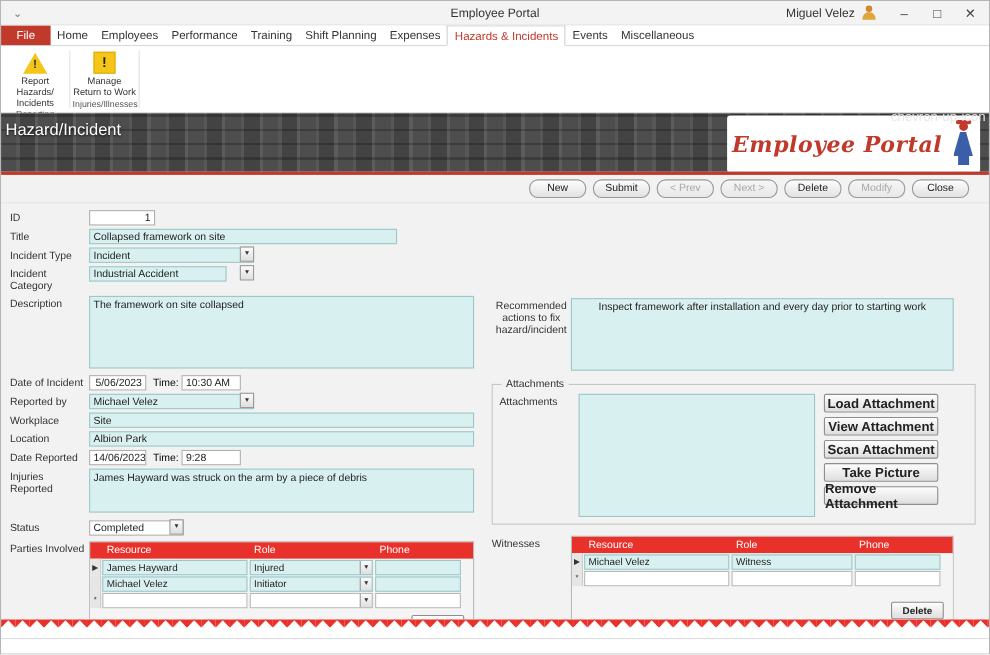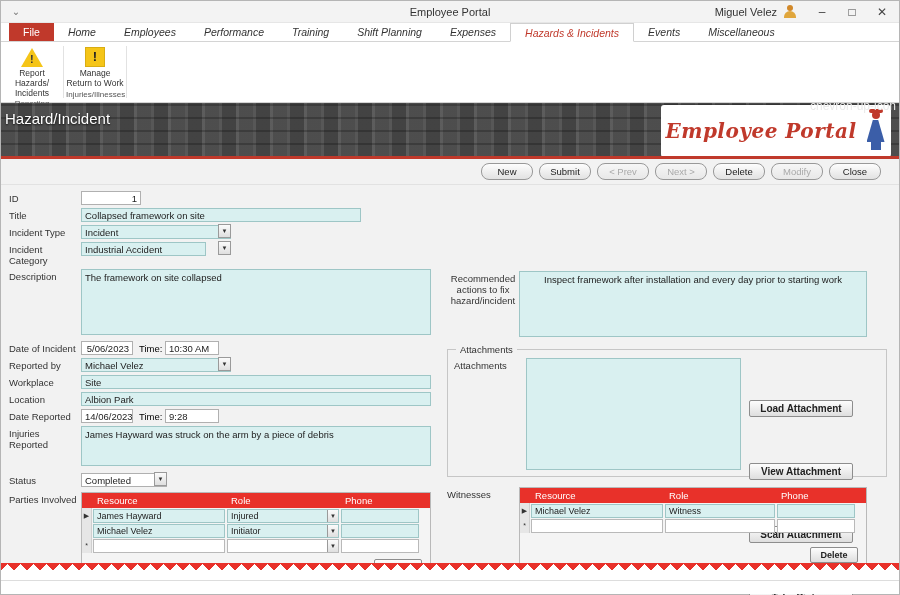--- a/index.html
+++ b/index.html
@@ -62,28 +62,26 @@
     align-items: stretch;
     border-bottom: 1px solid #d4d4d4;
     font-size: 10.5px;
   }
   .tab-file {
     background: #c0392b;
     color: #fff;
     padding: 0 14px;
     display: flex; align-items: center;
     font-size: 10.5px;
-    margin-left: 8px;
   }
   .tab {
-    padding: 0 14px;
+    padding: 0 6px;
     display: flex; align-items: center;
     color: #333;
     white-space: nowrap;
-    font-style: italic;
   }
   .tab.active {
     background: #ffffff;
     border: 1px solid #d0d0d0;
     border-bottom: 1px solid #ffffff;
     color: #c0392b;
     margin-bottom: -1px;
   }
 
   
@@ -240,22 +238,22 @@
     background: #f2f2f2; padding: 0 4px;
     font-size: 9.5px; color: #333;
   }
 
   .att-buttons { display: flex; flex-direction: column; gap: 4px; }
   .btn-wide {
     width: 104px; height: 17px;
     background: linear-gradient(#fdfdfd, #dedede);
     border: 1px solid #8d8d8d;
     border-radius: 2px;
-    font-size: 10px; font-weight: bold; color: #222;
-    display: flex; align-items: center; justify-content: center; margin-top: 42px;
+    font-size: 12px; font-weight: bold; color: #222;
+    display: flex; align-items: center; justify-content: center;
   }
 
   
   .grid { border: 1px solid #b9b9b9; background: #ffffff; }
   .grid-head {
     display: flex; background: #e8312a; color: #fff;
     font-size: 9.5px; height: 15px; align-items: center;
   }
   .grid-head .gh { padding-left: 5px; overflow: hidden; white-space: nowrap; }
   .grid-row { display: flex; height: 15px; align-items: center; background: #f4f4f4; }

